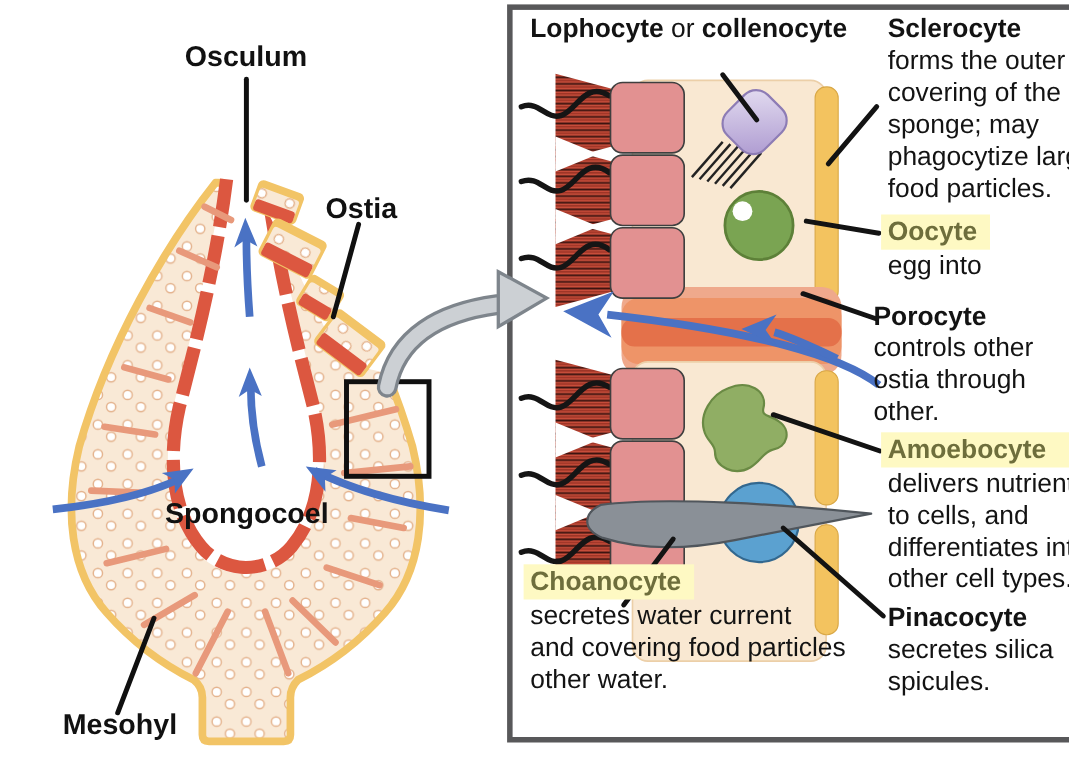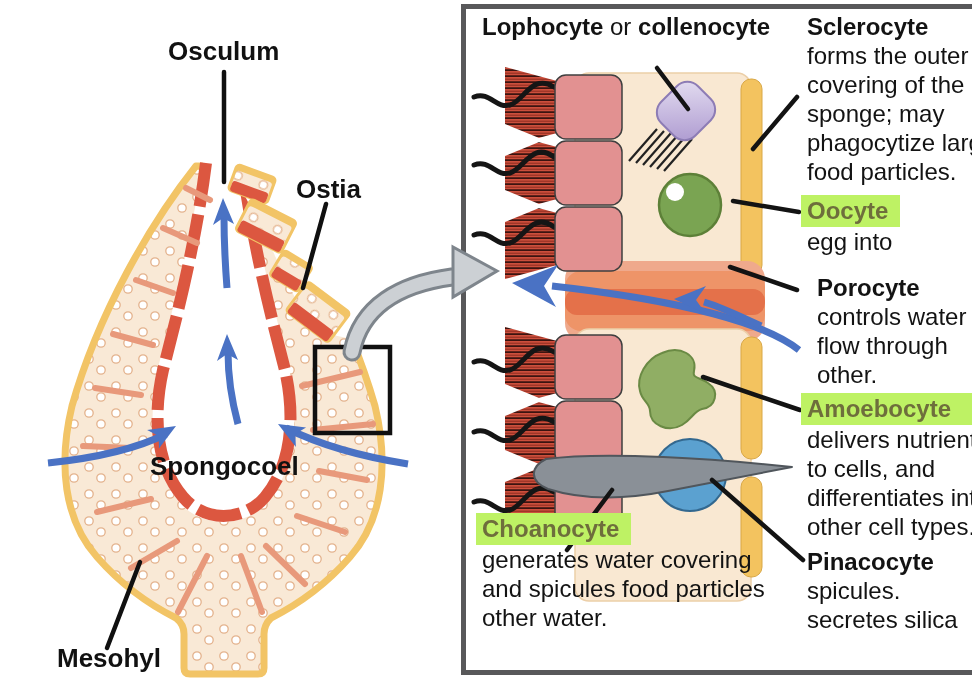--- a/index.html
+++ b/index.html
@@ -4,21 +4,21 @@
 <style>
   html,body{margin:0;padding:0;background:#fff;}
   .stage{position:relative;width:972px;height:696px;overflow:hidden;background:#fff;
          font-family:"Liberation Sans",sans-serif;color:#111;}
   .left-svg{position:absolute;left:0;top:0;z-index:5;}
   .panel{position:absolute;left:461px;top:4px;width:520px;height:671px;
          border:5px solid #58585a;background:#fff;box-sizing:border-box;z-index:1;}
   .panel-svg{position:absolute;left:0;top:0;}
   .tb{position:absolute;font-size:24px;line-height:29px;color:#131313;white-space:nowrap;z-index:3;}
   .tb b{font-weight:bold;}
-  .hl{display:inline-block;background:#bef264;color:#6e6e3c;font-weight:bold;
+  .hl{display:inline-block;background:#fef9c3;color:#6e6e3c;font-weight:bold;
       padding:1px 12px 2px 6px;margin-left:-6px;}
   .hl-wide{padding-right:80px;}
 </style>
 </head>
 <body>
 
 <div class="stage">
 
   <div class="panel">
 
@@ -150,45 +150,45 @@
       <div>sponge; may</div>
       <div>phagocytize large</div>
       <div>food particles.</div>
     </div>
 
     <div class="tb" style="left:341px;top:186px">
       <div><span class="hl">Oocyte</span></div>
       <div>egg into</div>
     </div>
 
-    <div class="tb" style="left:351px;top:264px">
+    <div class="tb" style="left:328px;top:264px">
       <div><b>Porocyte</b></div>
-      <div>controls water</div>
-      <div>flow through</div>
+      <div>controls other</div>
+      <div>ostia through</div>
       <div>other.</div>
     </div>
 
     <div class="tb" style="left:341px;top:384px">
       <div><span class="hl hl-wide">Amoebocyte</span></div>
       <div>delivers nutrients</div>
       <div>to cells, and</div>
       <div>differentiates into</div>
       <div>other cell types.</div>
     </div>
 
     <div class="tb" style="left:341px;top:538px">
       <div><b>Pinacocyte</b></div>
+      <div>secretes silica</div>
       <div>spicules.</div>
-      <div>secretes silica</div>
     </div>
 
     <div class="tb" style="left:16px;top:504px">
       <div><span class="hl">Choanocyte</span></div>
-      <div>generates water covering</div>
-      <div>and spicules food particles</div>
+      <div>secretes water current</div>
+      <div>and covering food particles</div>
       <div>other water.</div>
     </div>
   </div>
 
   <svg class="left-svg" width="972" height="696" viewBox="0 0 972 696">
     <defs>
       <pattern id="wdots" width="27" height="27" patternUnits="userSpaceOnUse">
         <rect width="27" height="27" fill="#f9e9d6"></rect>
         <circle cx="8" cy="8" r="4.2" fill="#fff" stroke="#e4b28c" stroke-width="1.3"></circle>
         <circle cx="20" cy="19" r="4.2" fill="#fff" stroke="#e4b28c" stroke-width="1.3"></circle>

